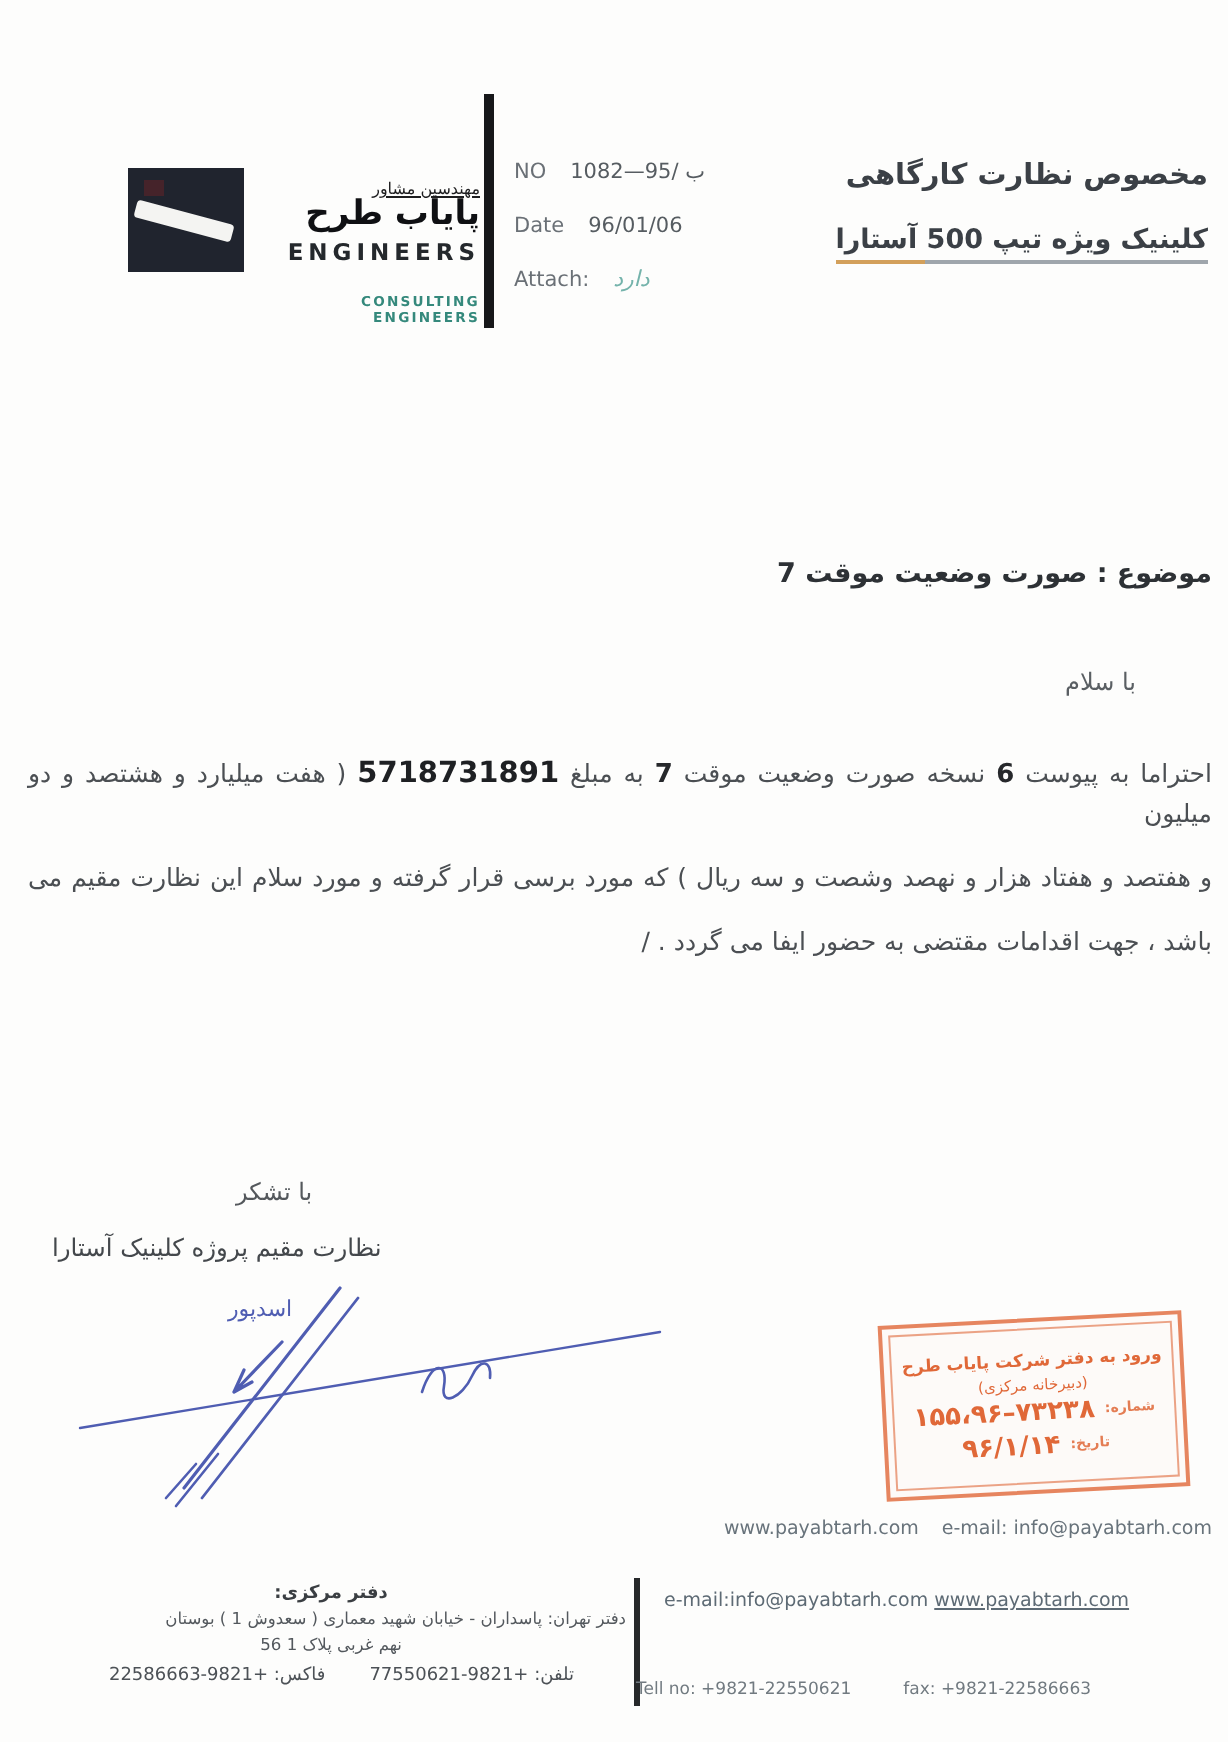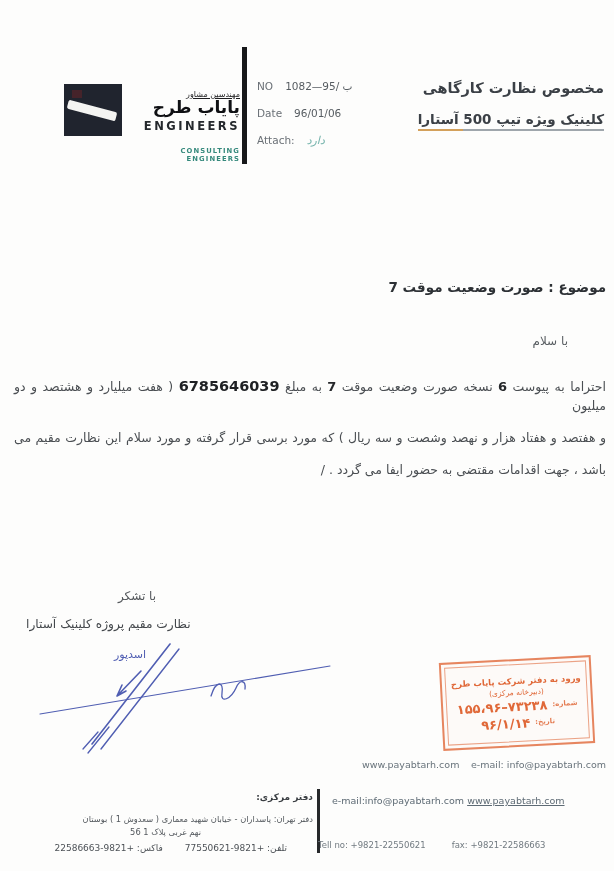--- a/index.html
+++ b/index.html
@@ -60,21 +60,21 @@
   .st-2{font-size:7.5px;}
   .st-row{display:flex;direction:rtl;gap:5px;align-items:center;font-weight:bold;}
   .st-lbl{font-size:7px;opacity:.85;}
   .st-val{font-size:13px;direction:ltr;letter-spacing:1px;}
 
   
   .f-top{position:absolute;left:362px;right:8px;top:759px;display:flex;
          justify-content:space-between;font-size:9.5px;color:#68737b;}
   .f-divider{position:absolute;left:317px;top:789px;width:2.5px;height:64px;background:#26282a;}
   .f-left{position:absolute;left:18px;top:792px;width:295px;direction:rtl;}
-  .f-office{font-size:9px;font-weight:bold;color:#3a3e42;margin-bottom:12px;}
+  .f-office{font-size:9px;font-weight:bold;color:#3a3e42;margin-bottom:2px;text-align:center;}
   .f-addr1{font-size:8.3px;color:#53585d;margin-bottom:3px;}
   .f-addr2{font-size:8.3px;color:#53585d;padding-right:112px;margin-bottom:6px;}
   .f-phones{display:flex;direction:rtl;gap:22px;font-size:9px;color:#4c5156;padding-right:26px;}
   .f-mid{position:absolute;left:332px;top:795px;font-size:9.5px;color:#5d6a74;}
   .f-mid .uln{text-decoration:underline;}
   .f-tel{position:absolute;left:318px;top:840px;display:flex;gap:26px;
          font-size:8.5px;color:#717a80;}
 </style>
 </head>
 <body>
@@ -113,21 +113,21 @@
     <span class="sb-l2">
       <span>کلینیک ویژه تیپ 500 آستارا</span>
       <span class="sb-ul"></span>
     </span>
   </div>
 
   <div class="subj-line">موضوع : صورت وضعیت موقت 7</div>
   <div class="salutation">با سلام</div>
 
   <div class="para">
-    <div class="line line-j"><span>احتراما به پیوست </span><span class="b-num">6</span><span> نسخه صورت وضعیت موقت </span><span class="b-num">7</span><span> به مبلغ </span><span class="b-amount">6785646039</span><span> ( هفت میلیارد و هشتصد و دو میلیون</span></div>
+    <div class="line line-j"><span>احتراما به پیوست </span><span class="b-num">6</span><span> نسخه صورت وضعیت موقت </span><span class="b-num">7</span><span> به مبلغ </span><span class="b-amount">5718731891</span><span> ( هفت میلیارد و هشتصد و دو میلیون</span></div>
     <div class="line line-j">و هفتصد و هفتاد هزار و نهصد وشصت و سه ریال ) که مورد برسی قرار گرفته و مورد سلام این نظارت مقیم می</div>
     <div class="line line-r">باشد ، جهت اقدامات مقتضی به حضور ایفا می گردد . /</div>
   </div>
 
   <div class="closing">با تشکر</div>
   <div class="signoff">نظارت مقیم پروژه کلینیک آستارا</div>
 
   <svg class="signature" viewBox="0 0 320 118" stroke="#3848a8" fill="none" stroke-linecap="round" opacity="0.88">
     <path d="M12,78 L302,30" stroke-width="1.2"></path>
     <path d="M142,8 L64,108" stroke-width="1.6"></path>

